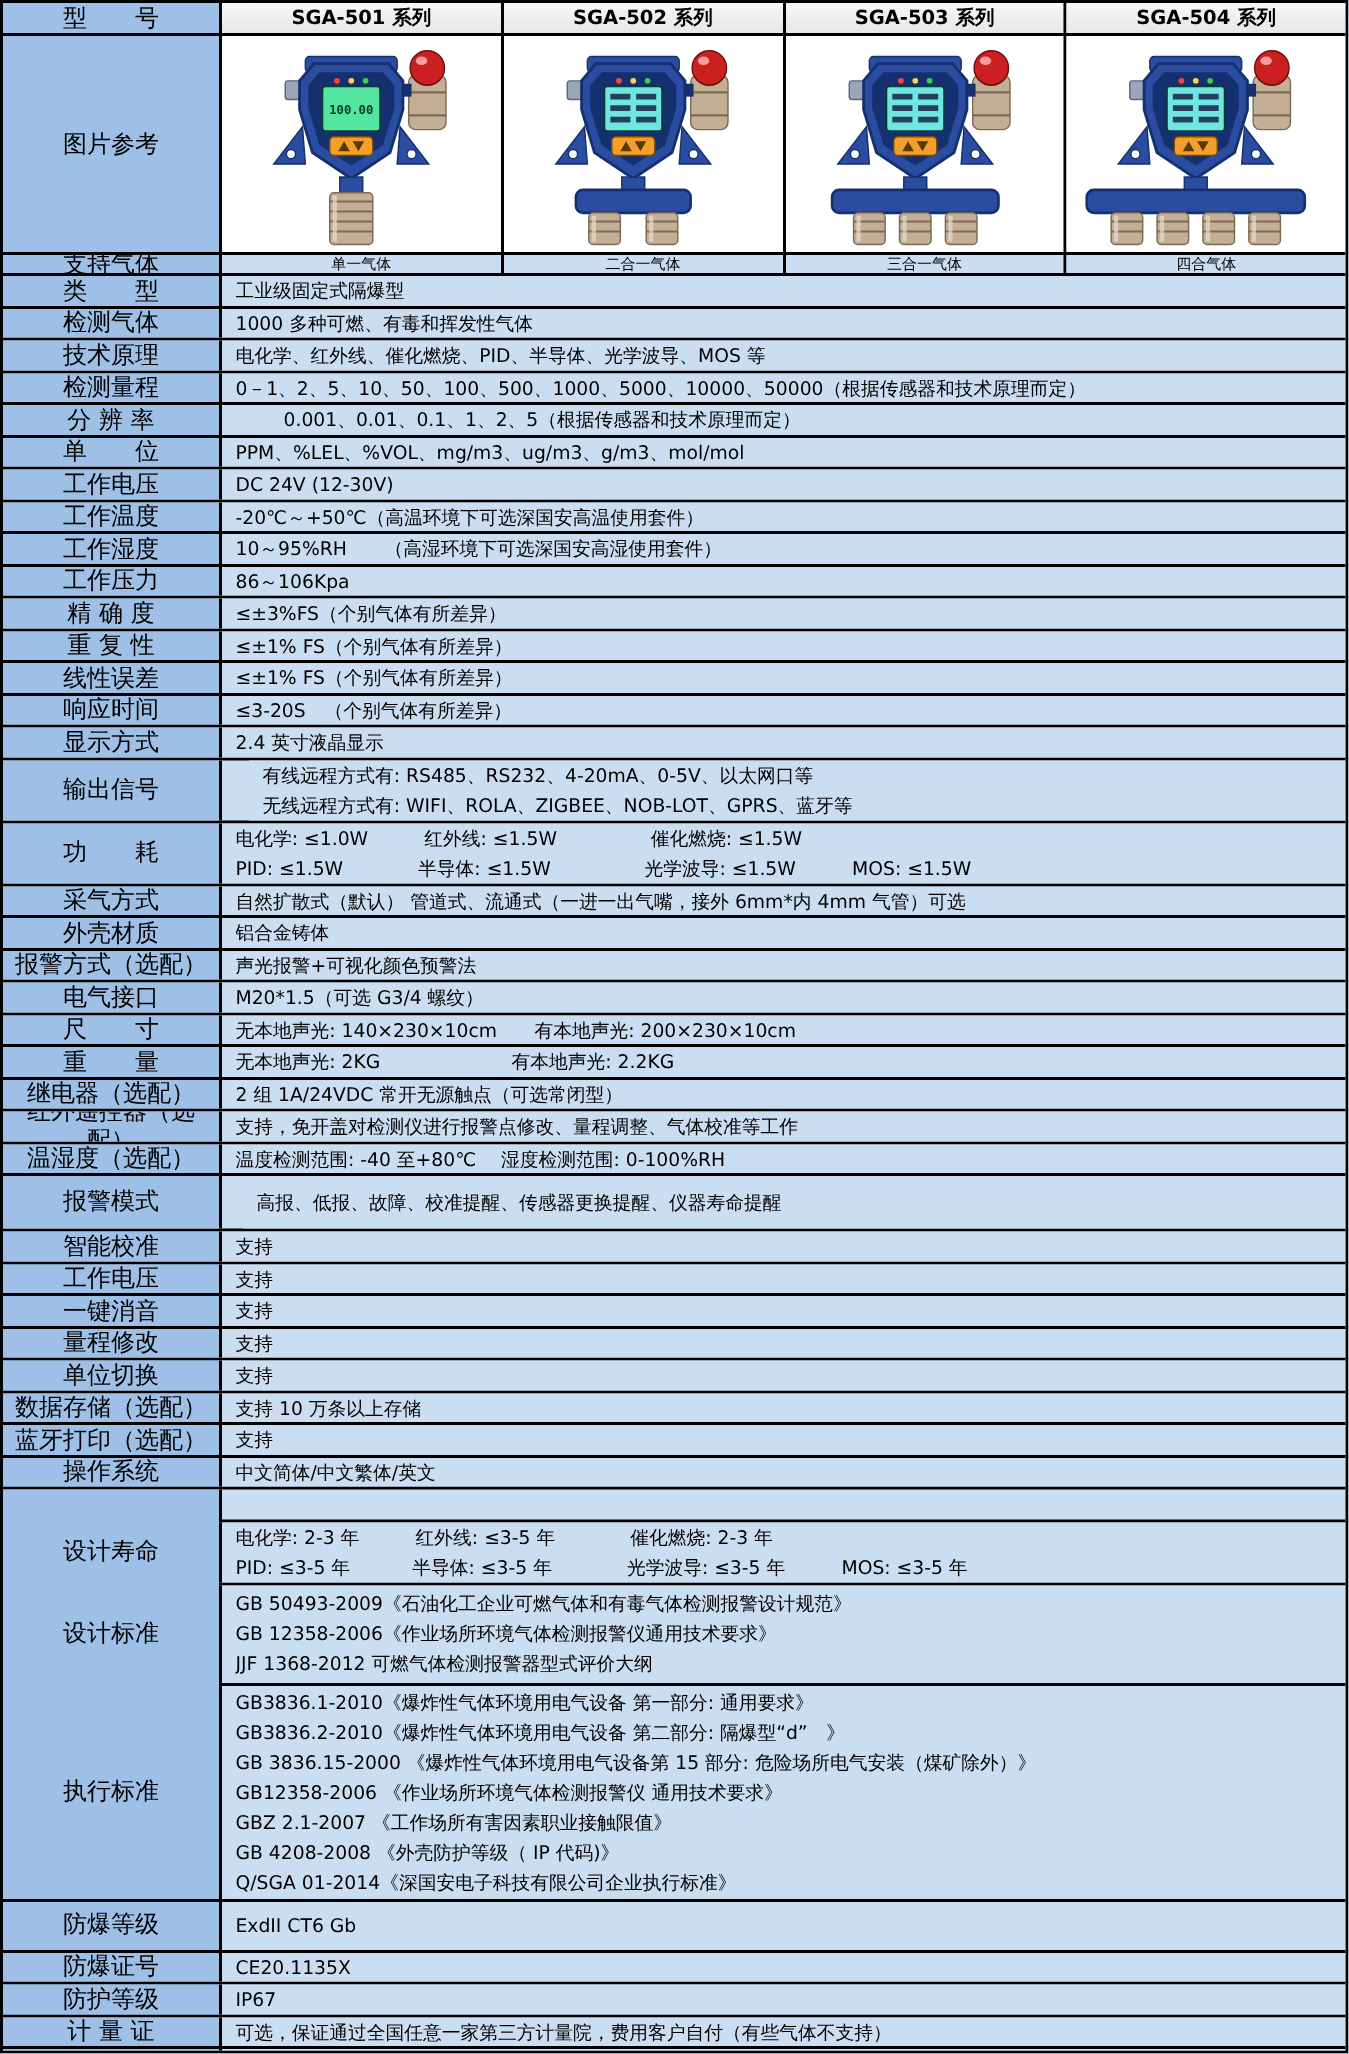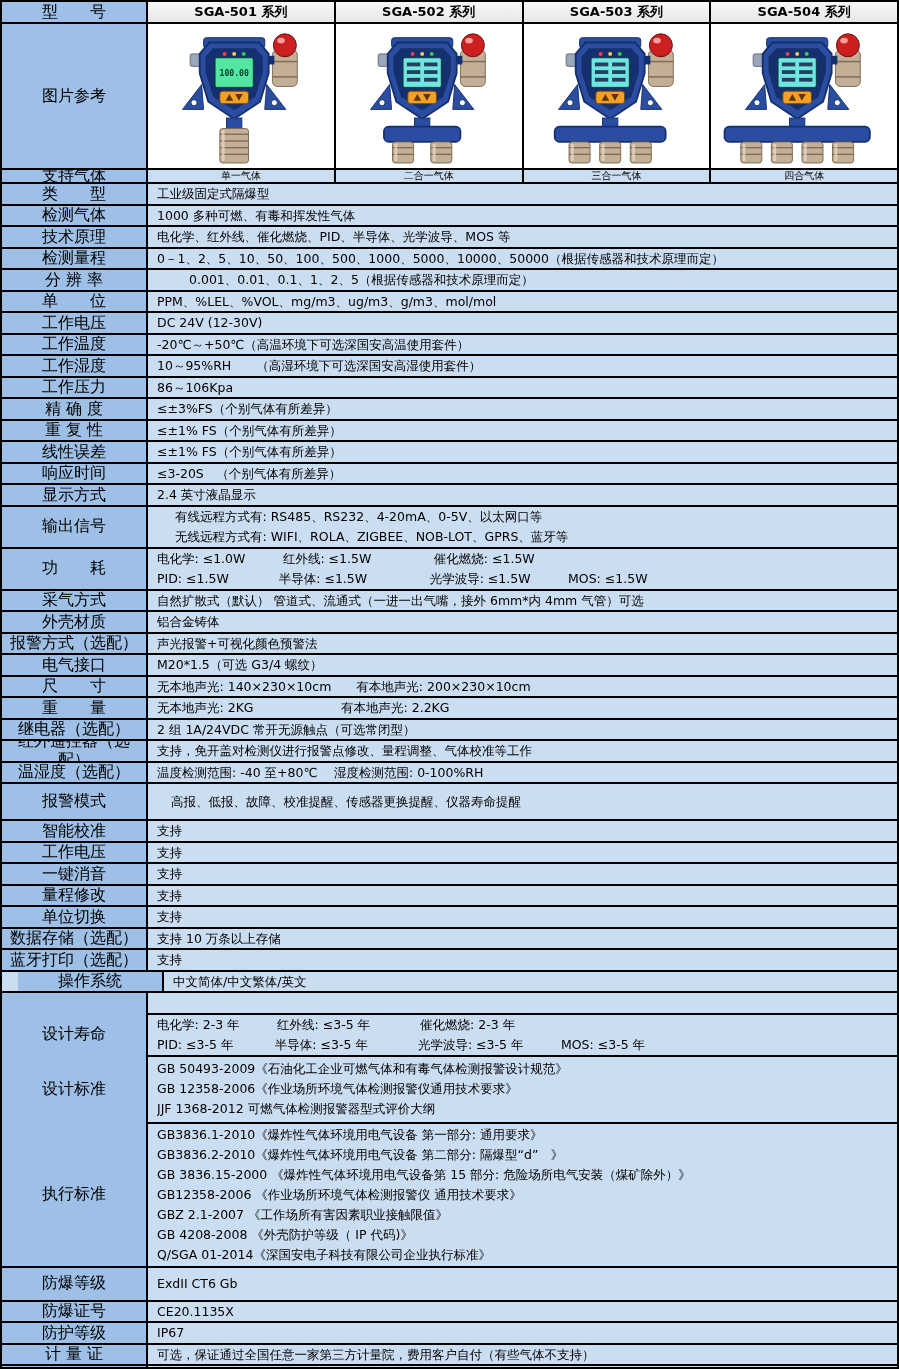--- a/index.html
+++ b/index.html
@@ -436,21 +436,21 @@
         <div class="cell value-cell">
           <div class="value-line">支持 10 万条以上存储</div>
         </div>
       </div>
       <div class="row" style="height: 21.5px;">
         <div class="cell label-cell">蓝牙打印（选配）</div>
         <div class="cell value-cell">
           <div class="value-line">支持</div>
         </div>
       </div>
-      <div class="row" style="height: 21.5px; padding-left: 16px;">
+      <div class="row" style="height: 21.5px;">
         <div class="cell label-cell">操作系统</div>
         <div class="cell value-cell">
           <div class="value-line">中文简体/中文繁体/英文</div>
         </div>
       </div>
       <div class="row" style="height: 21.5px; flex-direction: column;">
         <div class="cell label-cell">恢复出厂设置</div>
         <div class="cell value-cell">
           <div class="value-line">支持</div>
         </div>

